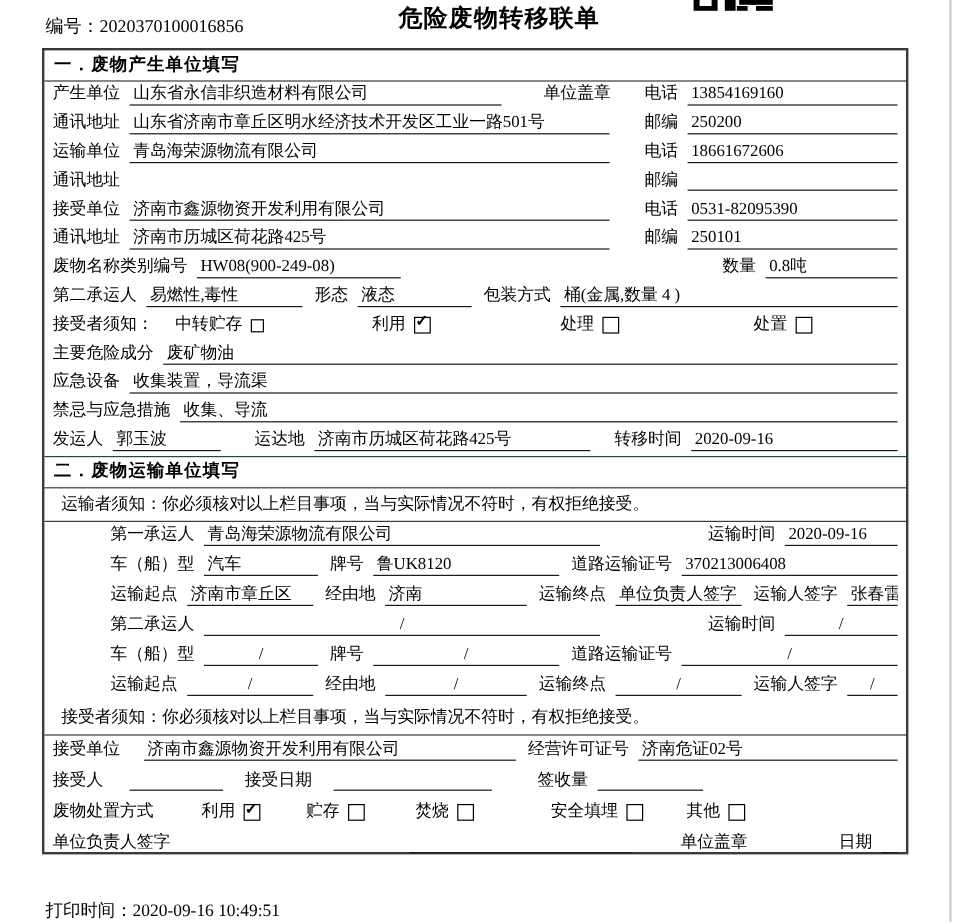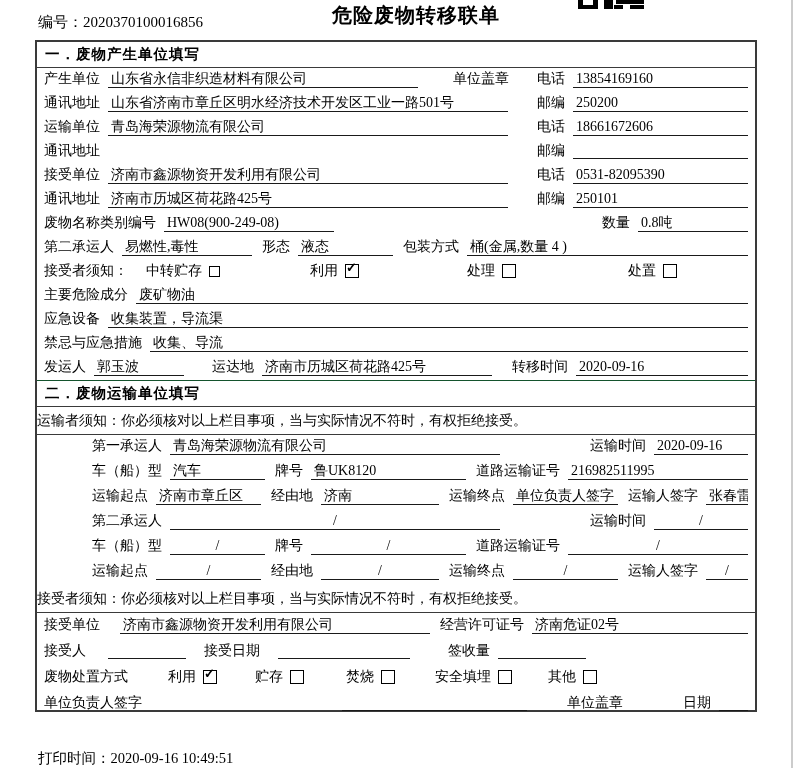--- a/index.html
+++ b/index.html
@@ -20,21 +20,21 @@
   
   .form{
     position:absolute;left:35px;top:40px;width:722px;height:672px;
     border:2px solid #3a3a3a;box-sizing:border-box;background:#fff;
   }
   .sec-hdr{
     font-weight:bold;font-size:14.5px;padding:3px 8px;line-height:19px;
     border-bottom:1px solid #3a3a3a;letter-spacing:1px;
   }
   .sec-hdr.mid{border-top:1px solid #14532d;}
-  .notice{padding:4px 0;line-height:19px;border-bottom:1px solid #3a3a3a;white-space:nowrap;}
+  .notice{padding:4px 14px;line-height:19px;border-bottom:1px solid #3a3a3a;white-space:nowrap;}
   .row{
     display:flex;align-items:center;height:24px;padding:0 7px 3px 7px;
     box-sizing:border-box;white-space:nowrap;
   }
   .row.h25{height:25px;margin-left:48px;}
   .row.h26{height:26px;}
   .lbl{flex:none;line-height:18px;}
   .val{
     flex:none;border-bottom:1px solid #1a1a1a;line-height:17px;min-height:17px;
     margin:0 10px 0 8px;padding:0 3px;box-sizing:border-box;overflow:hidden;
@@ -196,21 +196,21 @@
     <span class="lbl" style="margin-left:80px">运输时间</span>
     <span class="val grow">2020-09-16</span>
   </div>
 
   <div class="row h25">
     <span class="lbl">车（船）型</span>
     <span class="val" style="width:95px">汽车</span>
     <span class="lbl">牌号</span>
     <span class="val" style="width:155px">鲁UK8120</span>
     <span class="lbl">道路运输证号</span>
-    <span class="val grow">216982511995</span>
+    <span class="val grow">370213006408</span>
   </div>
 
   <div class="row h25">
     <span class="lbl">运输起点</span>
     <span class="val" style="width:105px">济南市章丘区</span>
     <span class="lbl">经由地</span>
     <span class="val" style="width:118px">济南</span>
     <span class="lbl">运输终点</span>
     <span class="val" style="width:105px">单位负责人签字</span>
     <span class="lbl">运输人签字</span>
@@ -276,37 +276,37 @@
       <span class="cb">
           <span class="mk"></span>
         </span>
     </span>
     <span class="opt" style="margin-left:42px">
       <span class="lbl">焚烧</span>
       <span class="cb">
           <span class="mk"></span>
         </span>
     </span>
-    <span class="opt" style="margin-left:40px">
+    <span class="opt" style="margin-left:64px">
       <span class="lbl">安全填埋</span>
       <span class="cb">
           <span class="mk"></span>
         </span>
     </span>
     <span class="opt" style="margin-left:36px">
       <span class="lbl">其他</span>
       <span class="cb">
           <span class="mk"></span>
         </span>
     </span>
   </div>
 
   <div class="row h26">
     <span class="lbl">单位负责人签字</span>
     <span class="val" style="width:185px;margin-left:200px"></span>
     <span class="lbl" style="margin-left:30px">单位盖章</span>
-    <span class="lbl" style="margin-left:60px">日期</span>
+    <span class="lbl" style="margin-left:76px">日期</span>
     <span class="val grow"></span>
   </div>
 
 </div>
 
 <div class="print-time"><span>打印时间：</span><span>2020-09-16 10:49:51</span></div>
 
 </body></html>

